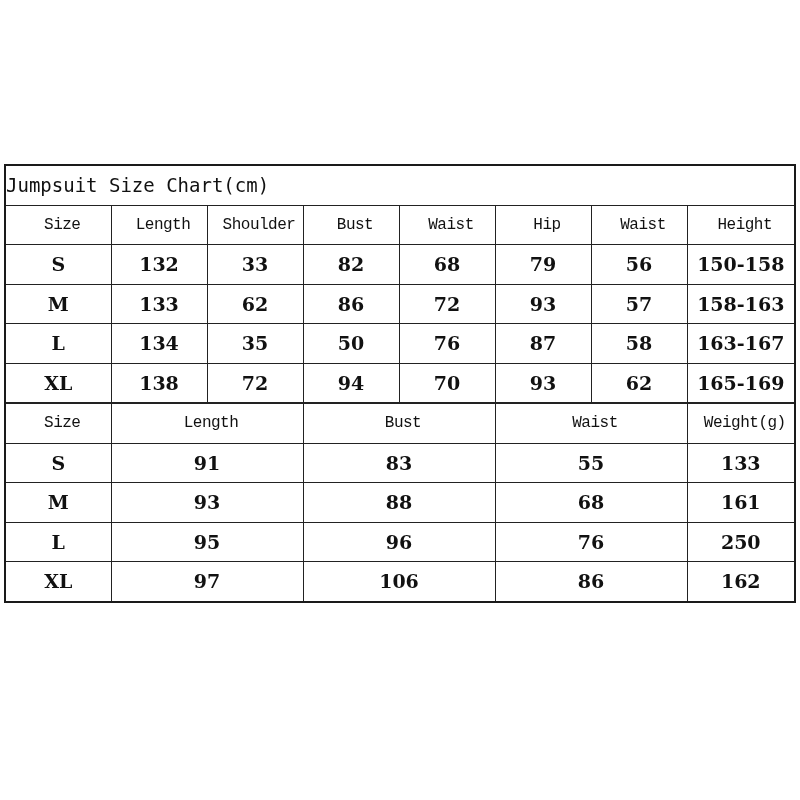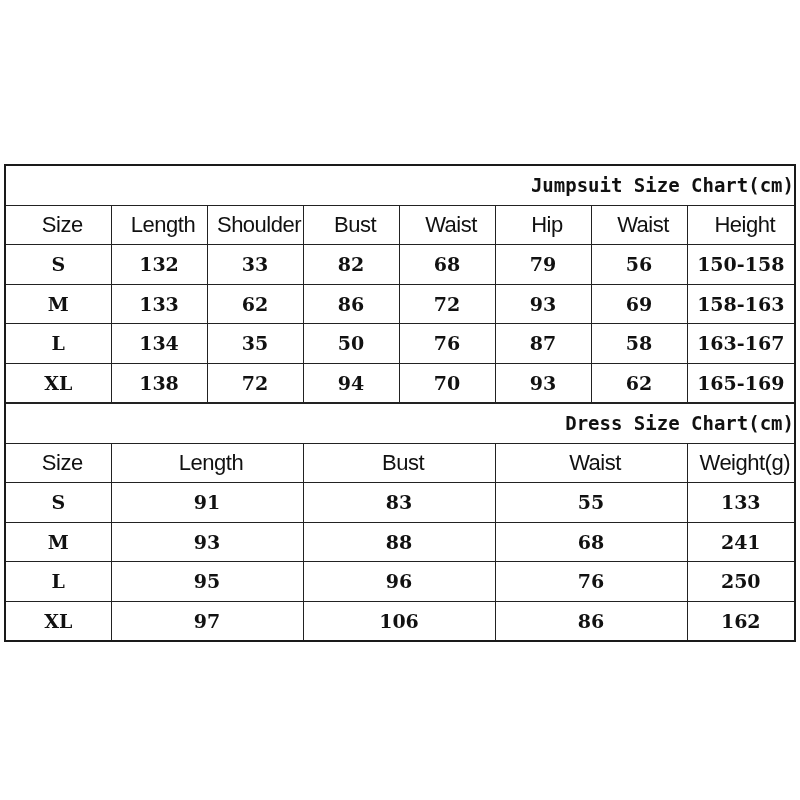--- a/index.html
+++ b/index.html
@@ -5,22 +5,22 @@
   html, body { margin: 0; padding: 0; background: #ffffff; }
   body { width: 800px; height: 800px; position: relative; overflow: hidden;
          font-family: "DejaVu Serif", "Liberation Serif", serif; color: #111; }
   .sheet { position: absolute; left: 4px; top: 164px; width: 792px;
            border: 2px solid #1a1a1a; box-sizing: border-box; }
   table { border-collapse: collapse; width: 100%; table-layout: fixed; }
   td { border: 1.5px solid #222; text-align: center; vertical-align: middle;
        height: 38.5px; padding: 0; font-size: 19px; font-weight: bold;
        font-family: "DejaVu Serif", "Liberation Serif", serif;
        letter-spacing: 0px; white-space: nowrap; overflow: hidden; }
-  td.hdr { font-family: Liberation Sans, sans-serif; font-weight: normal; font-size: 22px; letter-spacing: -0.5px; padding-left: 8px; }
-  td.title { font-family: "DejaVu Sans Mono", "Liberation Mono", monospace; font-weight: bold; font-size: 19px; text-align: right; }
+  td.hdr { font-family: Liberation Mono, monospace; font-weight: normal; font-size: 16px; letter-spacing: -0.5px; padding-left: 8px; }
+  td.title { font-family: "DejaVu Sans Mono", "Liberation Mono", monospace; font-weight: normal; font-size: 19px; text-align: left; }
   tr.first td { border-top: none; }
   table tr td:first-child { border-left: none; }
   table tr td:last-child { border-right: none; }
   table.dress tr:last-child td { border-bottom: none; }
 </style>
 </head>
 <body>
 
 <div class="sheet">
   <table class="jumpsuit">
@@ -58,21 +58,21 @@
       <td>56</td>
       <td>150-158</td>
     </tr>
     <tr>
       <td>M</td>
       <td>133</td>
       <td>62</td>
       <td>86</td>
       <td>72</td>
       <td>93</td>
-      <td>69</td>
+      <td>57</td>
       <td>158-163</td>
     </tr>
     <tr>
       <td>L</td>
       <td>134</td>
       <td>35</td>
       <td>50</td>
       <td>76</td>
       <td>87</td>
       <td>58</td>
@@ -93,43 +93,40 @@
 
   <table class="dress">
     <colgroup>
       <col style="width:105px">
         <col style="width:192px">
         <col style="width:192px">
         <col style="width:192px">
         <col>
     </colgroup>
     <tbody>
-        <tr>
-      <td class="title" colspan="5">Dress Size Chart(cm)</td>
-    </tr>
     <tr>
       <td class="hdr">Size</td>
       <td class="hdr">Length</td>
       <td class="hdr">Bust</td>
       <td class="hdr">Waist</td>
       <td class="hdr">Weight(g)</td>
     </tr>
     <tr>
       <td>S</td>
       <td>91</td>
       <td>83</td>
       <td>55</td>
       <td>133</td>
     </tr>
     <tr>
       <td>M</td>
       <td>93</td>
       <td>88</td>
       <td>68</td>
-      <td>241</td>
+      <td>161</td>
     </tr>
     <tr>
       <td>L</td>
       <td>95</td>
       <td>96</td>
       <td>76</td>
       <td>250</td>
     </tr>
     <tr>
       <td>XL</td>

